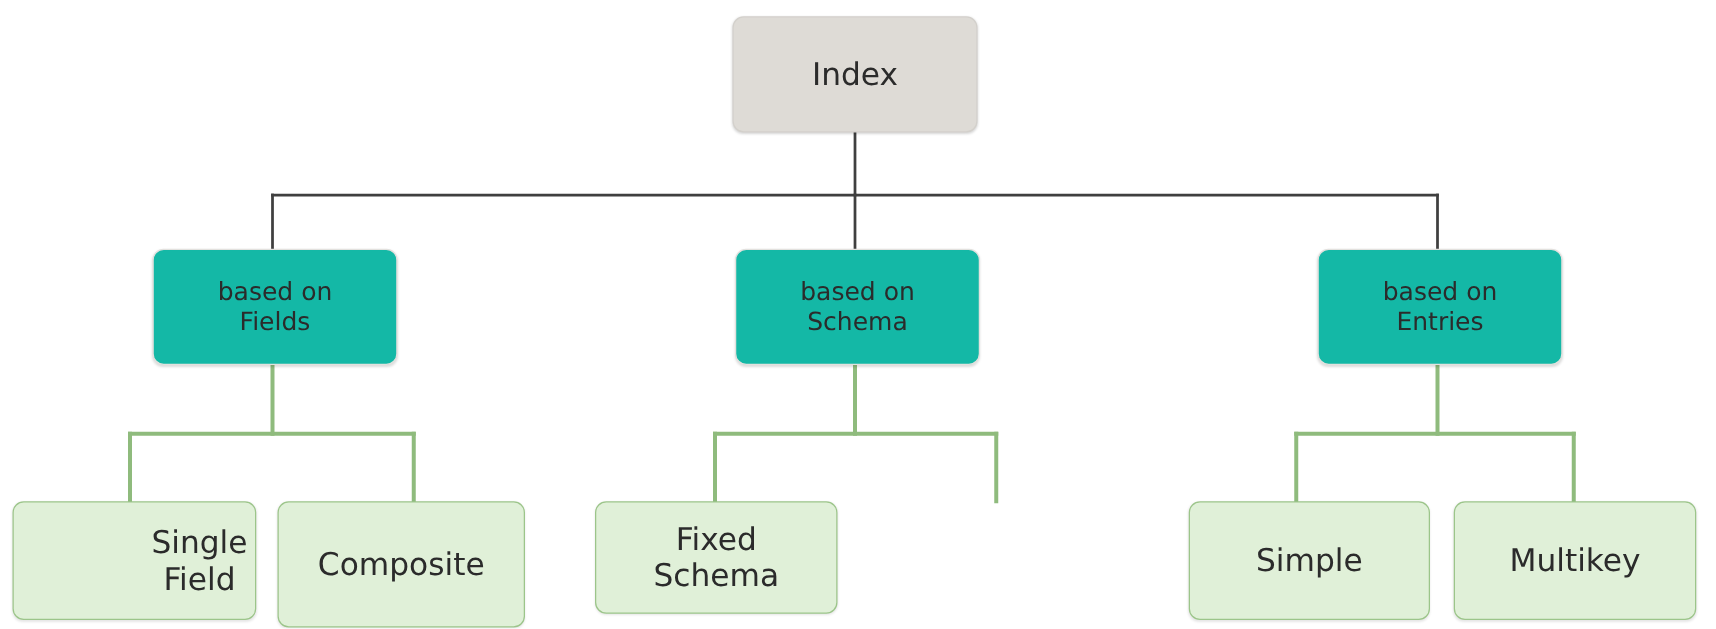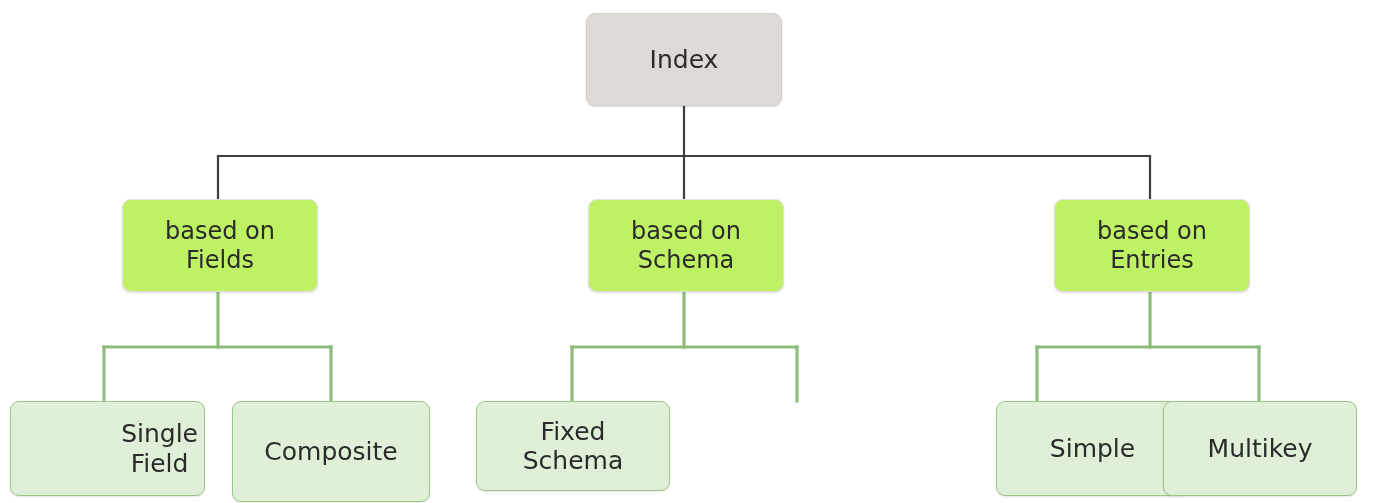--- a/index.html
+++ b/index.html
@@ -39,24 +39,24 @@
     color: #2b2b2b;
   }
   .node-root {
     background: #dedbd6;
     border: 1px solid #d3d0cb;
     box-shadow: 0 1px 2px rgba(0,0,0,0.16);
     font-size: 25px;
     justify-content: center;
   }
   .node-mid {
-    background: #bef264;
+    background: #14b8a6;
     border: 1px solid #e3e1de;
     box-shadow: 0 1px 2px rgba(0,0,0,0.14);
-    font-size: 24px;
+    font-size: 20px;
   }
   .node-leaf {
     background: #e0f0d8;
     border: 1.6px solid #9cc58a;
     box-shadow: 0 1px 2px rgba(0,0,0,0.10);
     font-size: 25px;
   }
   .node-label {
     display: block;
     padding: 0 6px;
@@ -116,31 +116,31 @@
   <div class="node node-mid" style="left:1054px; top:199px; width:196px; height:93px;">
     <span class="node-label">based on
 Entries</span>
   </div>
 
   <div class="node node-leaf" style="left:10px; top:401px; width:195px; height:95px;justify-content:flex-end;">
     <span class="node-label">Single
 Field</span>
   </div>
 
-  <div class="node node-leaf" style="left:232px; top:401px; width:198px; height:101px;">
+  <div class="node node-leaf" style="left:222px; top:401px; width:198px; height:101px;">
     <span class="node-label">Composite</span>
   </div>
 
   <div class="node node-leaf" style="left:476px; top:401px; width:194px; height:90px;">
     <span class="node-label">Fixed
 Schema</span>
   </div>
 
 
-  <div class="node node-leaf" style="left:996px; top:401px; width:193px; height:95px;">
+  <div class="node node-leaf" style="left:951px; top:401px; width:193px; height:95px;">
     <span class="node-label">Simple</span>
   </div>
 
   <div class="node node-leaf" style="left:1163px; top:401px; width:194px; height:95px;">
     <span class="node-label">Multikey</span>
   </div>
 
 </div>
 
 </body></html>

